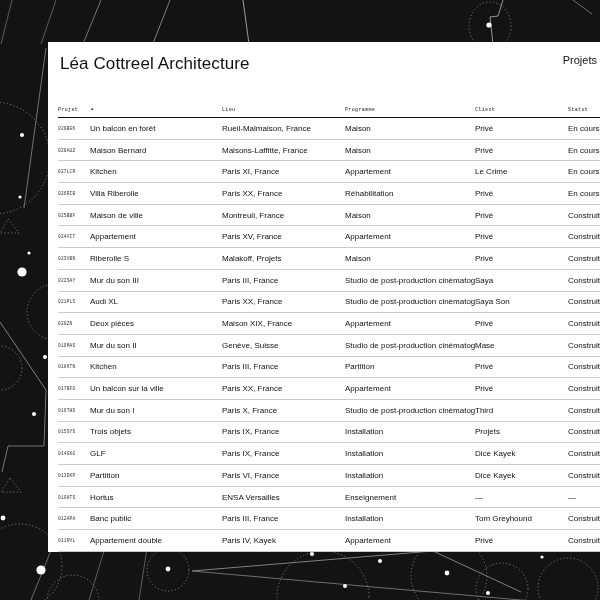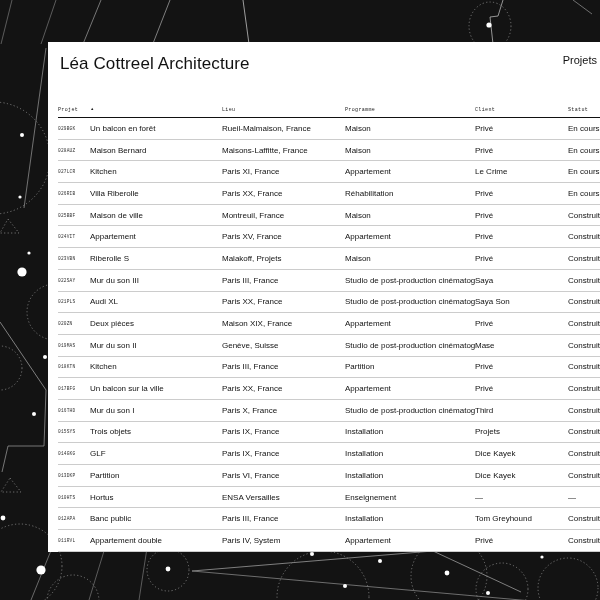--- a/index.html
+++ b/index.html
@@ -277,21 +277,21 @@
       <span class="c-name">Banc public</span>
       <span class="c-lieu">Paris III, France</span>
       <span class="c-prog">Installation</span>
       <span class="c-client">Tom Greyhound</span>
       <span class="c-statut">Construit</span>
     </div>
 
     <div class="row">
       <span class="c-code">011RVL</span>
       <span class="c-name">Appartement double</span>
-      <span class="c-lieu">Paris IV, System</span>
+      <span class="c-lieu">Paris IV, Kayek</span>
       <span class="c-prog">Appartement</span>
       <span class="c-client">Privé</span>
       <span class="c-statut">Construit</span>
     </div>
 
     <div class="row">
       <span class="c-code">009HDC</span>
       <span class="c-name">Hostal des Carcassone</span>
       <span class="c-lieu">Montpellier, France</span>
       <span class="c-prog">Réhabilitation</span>

